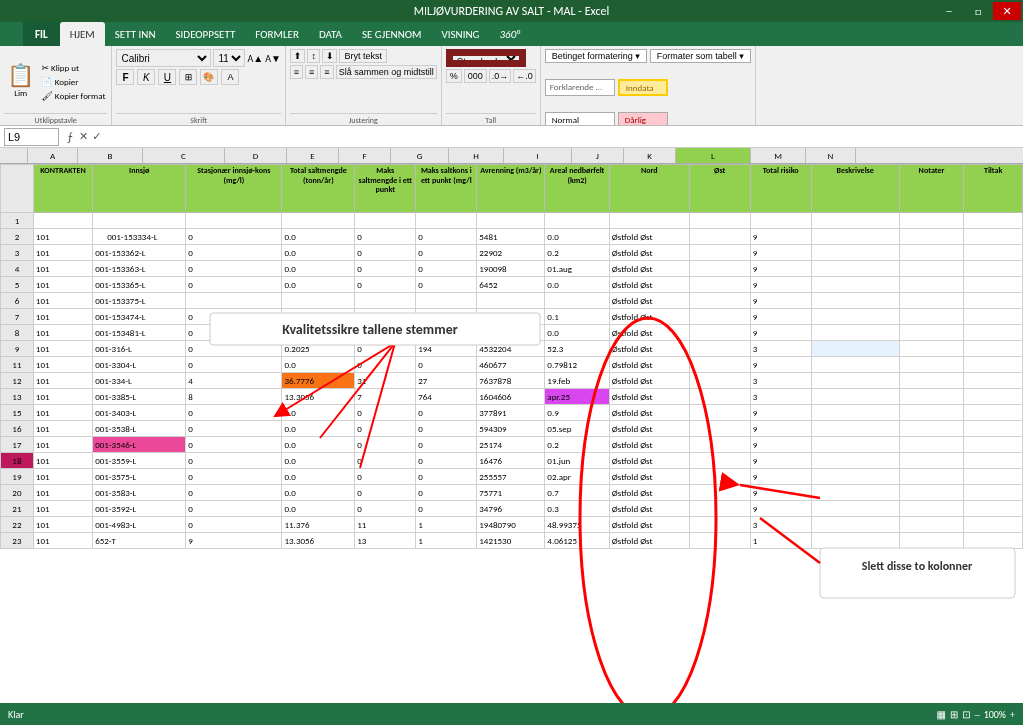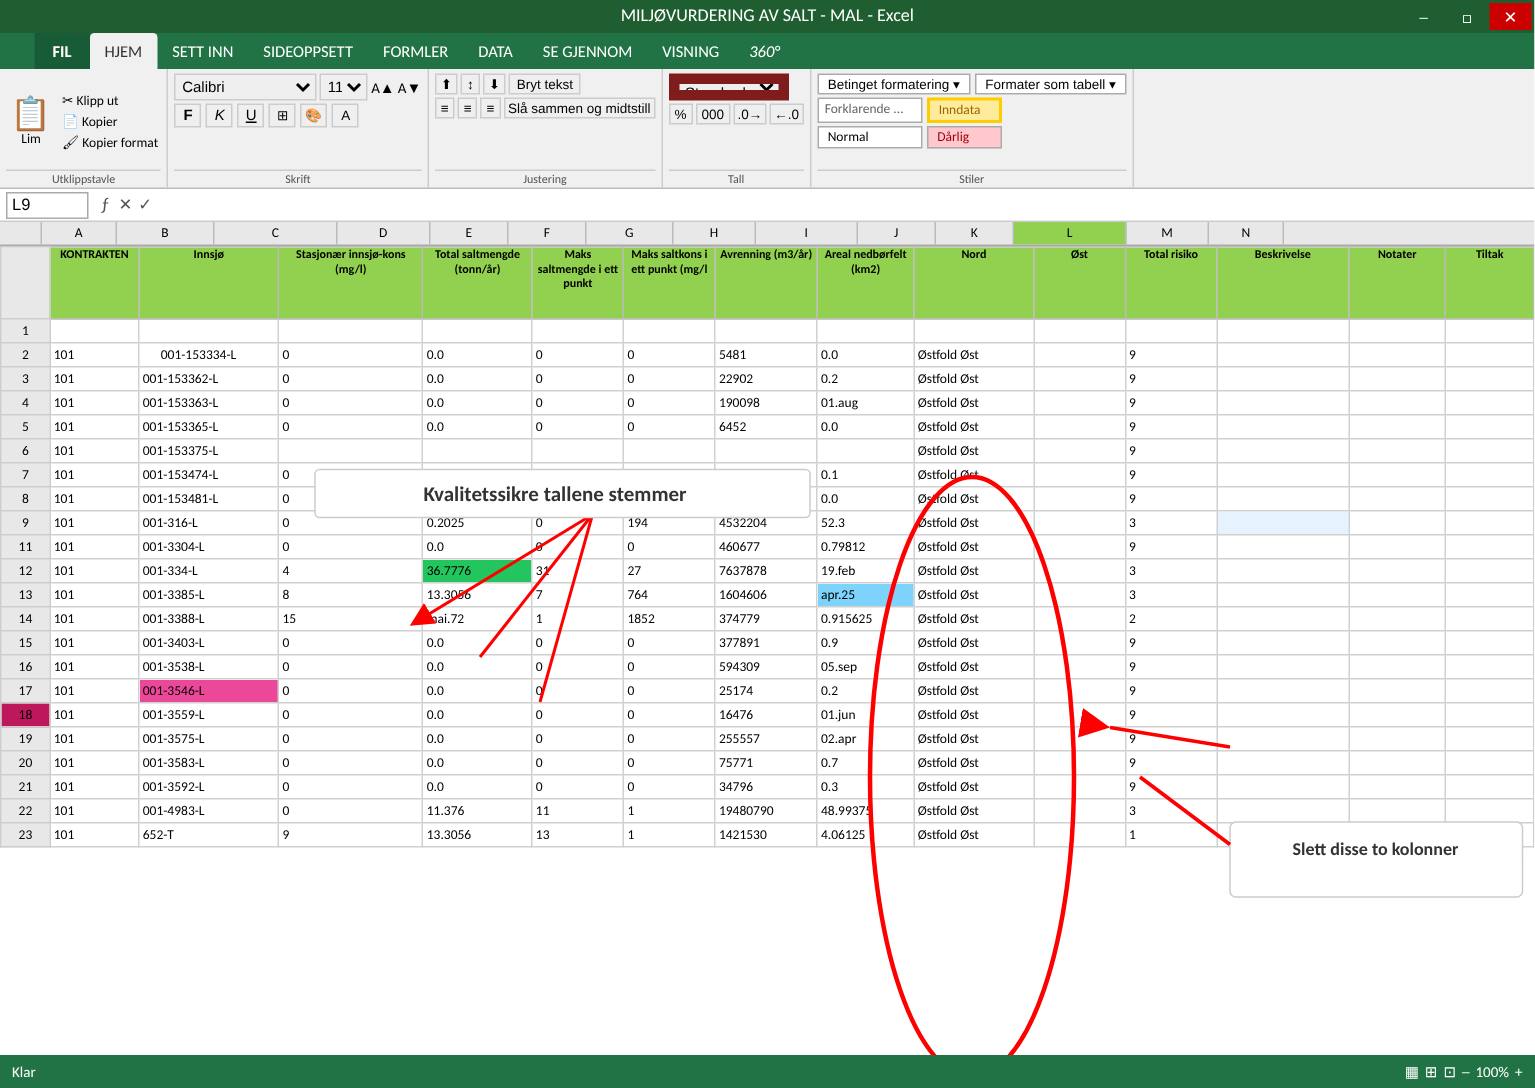--- a/index.html
+++ b/index.html
@@ -106,21 +106,21 @@
         <button style="font-size:9px;border:1px solid #ccc;padding:1px 3px;cursor:pointer;">%</button>
         <button style="font-size:9px;border:1px solid #ccc;padding:1px 3px;cursor:pointer;">000</button>
         <button style="font-size:9px;border:1px solid #ccc;padding:1px 2px;cursor:pointer;">.0→</button>
         <button style="font-size:9px;border:1px solid #ccc;padding:1px 2px;cursor:pointer;">←.0</button>
       </div>
     </div>
     <div style="font-size:8px;color:#555;border-top:1px solid #ccc;padding-top:1px;text-align:center;">Tall</div>
   </div>
 
   <div style="display:flex;flex-direction:column;border-right:1px solid #ccc;padding:3px 4px 0 4px;min-width:180px;">
-    <div style="flex:1;display:flex;flex-direction:column;gap:2px;">
+    <div style="flex:1;display:flex;flex-direction:column;gap:16px;">
       <div style="display:flex;gap:3px;align-items:center;">
         <button style="font-size:9px;border:1px solid #aaa;padding:1px 6px;cursor:pointer;background:#fff;">Betinget formatering ▾</button>
         <button style="font-size:9px;border:1px solid #aaa;padding:1px 6px;cursor:pointer;background:#fff;">Formater som tabell ▾</button>
       </div>
       <div style="display:flex;gap:3px;">
         <div style="background:#fff;color:#666;border:1px solid #aaa;padding:1px 4px;font-size:9px;cursor:pointer;min-width:70px;">Forklarende ...</div>
         <div style="background:#ffeb9c;color:#9c6500;border:2px solid #ffcc00;padding:1px 6px;font-size:9px;cursor:pointer;min-width:50px;">Inndata</div>
       </div>
       <div style="display:flex;gap:3px;">
         <div style="background:#fff;border:1px solid #aaa;padding:1px 6px;font-size:9px;cursor:pointer;min-width:70px;">Normal</div>
@@ -345,62 +345,45 @@
           <td style="width: 52px; min-width: 52px; background: rgb(255, 255, 255); border: 1px solid rgb(208, 208, 208); padding: 0px 2px; height: 16px; overflow: hidden; white-space: nowrap; font-size: 9px;">9</td>
           <td style="width: 75px; min-width: 75px; background: rgb(255, 255, 255); border: 1px solid rgb(208, 208, 208); padding: 0px 2px; height: 16px; overflow: hidden; white-space: nowrap; font-size: 9px;"></td>
           <td style="width: 55px; min-width: 55px; background: rgb(255, 255, 255); border: 1px solid rgb(208, 208, 208); padding: 0px 2px; height: 16px; overflow: hidden; white-space: nowrap; font-size: 9px;"></td>
           <td style="width: 50px; min-width: 50px; background: rgb(255, 255, 255); border: 1px solid rgb(208, 208, 208); padding: 0px 2px; height: 16px; overflow: hidden; white-space: nowrap; font-size: 9px;"></td>
         </tr>
         <tr>
           <td style="width: 28px; min-width: 28px; background: rgb(232, 232, 232); border: 1px solid rgb(204, 204, 204); text-align: center; font-size: 9px; height: 16px;">12</td>
           <td style="width: 50px; min-width: 50px; background: rgb(255, 255, 255); border: 1px solid rgb(208, 208, 208); padding: 0px 2px; height: 16px; overflow: hidden; white-space: nowrap; font-size: 9px;">101</td>
           <td style="width: 65px; min-width: 65px; background: rgb(255, 255, 255); border: 1px solid rgb(208, 208, 208); padding: 0px 2px; height: 16px; overflow: hidden; white-space: nowrap; font-size: 9px;">001-334-L</td>
           <td style="width: 82px; min-width: 82px; background: rgb(255, 255, 255); border: 1px solid rgb(208, 208, 208); padding: 0px 2px; height: 16px; overflow: hidden; white-space: nowrap; font-size: 9px;">4</td>
-          <td style="width: 62px; min-width: 62px; background: #22c55e; border: 1px solid rgb(208, 208, 208); padding: 0px 2px; height: 16px; overflow: hidden; white-space: nowrap; font-size: 9px;">36.7776</td>
+          <td style="width: 62px; min-width: 62px; background: #f97316; border: 1px solid rgb(208, 208, 208); padding: 0px 2px; height: 16px; overflow: hidden; white-space: nowrap; font-size: 9px;">36.7776</td>
           <td style="width: 52px; min-width: 52px; background: rgb(255, 255, 255); border: 1px solid rgb(208, 208, 208); padding: 0px 2px; height: 16px; overflow: hidden; white-space: nowrap; font-size: 9px;">31</td>
           <td style="width: 52px; min-width: 52px; background: rgb(255, 255, 255); border: 1px solid rgb(208, 208, 208); padding: 0px 2px; height: 16px; overflow: hidden; white-space: nowrap; font-size: 9px;">27</td>
           <td style="width: 58px; min-width: 58px; background: rgb(255, 255, 255); border: 1px solid rgb(208, 208, 208); padding: 0px 2px; height: 16px; overflow: hidden; white-space: nowrap; font-size: 9px;">7637878</td>
           <td style="width: 55px; min-width: 55px; background: rgb(255, 255, 255); border: 1px solid rgb(208, 208, 208); padding: 0px 2px; height: 16px; overflow: hidden; white-space: nowrap; font-size: 9px;">19.feb</td>
           <td style="width: 68px; min-width: 68px; background: rgb(255, 255, 255); border: 1px solid rgb(208, 208, 208); padding: 0px 2px; height: 16px; overflow: hidden; white-space: nowrap; font-size: 9px;">Østfold Øst</td>
           <td style="width: 52px; min-width: 52px; background: rgb(255, 255, 255); border: 1px solid rgb(208, 208, 208); padding: 0px 2px; height: 16px; overflow: hidden; white-space: nowrap; font-size: 9px;"></td>
           <td style="width: 52px; min-width: 52px; background: rgb(255, 255, 255); border: 1px solid rgb(208, 208, 208); padding: 0px 2px; height: 16px; overflow: hidden; white-space: nowrap; font-size: 9px;">3</td>
           <td style="width: 75px; min-width: 75px; background: rgb(255, 255, 255); border: 1px solid rgb(208, 208, 208); padding: 0px 2px; height: 16px; overflow: hidden; white-space: nowrap; font-size: 9px;"></td>
           <td style="width: 55px; min-width: 55px; background: rgb(255, 255, 255); border: 1px solid rgb(208, 208, 208); padding: 0px 2px; height: 16px; overflow: hidden; white-space: nowrap; font-size: 9px;"></td>
           <td style="width: 50px; min-width: 50px; background: rgb(255, 255, 255); border: 1px solid rgb(208, 208, 208); padding: 0px 2px; height: 16px; overflow: hidden; white-space: nowrap; font-size: 9px;"></td>
         </tr>
         <tr>
           <td style="width: 28px; min-width: 28px; background: rgb(232, 232, 232); border: 1px solid rgb(204, 204, 204); text-align: center; font-size: 9px; height: 16px;">13</td>
           <td style="width: 50px; min-width: 50px; background: rgb(255, 255, 255); border: 1px solid rgb(208, 208, 208); padding: 0px 2px; height: 16px; overflow: hidden; white-space: nowrap; font-size: 9px;">101</td>
           <td style="width: 65px; min-width: 65px; background: rgb(255, 255, 255); border: 1px solid rgb(208, 208, 208); padding: 0px 2px; height: 16px; overflow: hidden; white-space: nowrap; font-size: 9px;">001-3385-L</td>
           <td style="width: 82px; min-width: 82px; background: rgb(255, 255, 255); border: 1px solid rgb(208, 208, 208); padding: 0px 2px; height: 16px; overflow: hidden; white-space: nowrap; font-size: 9px;">8</td>
           <td style="width: 62px; min-width: 62px; background: rgb(255, 255, 255); border: 1px solid rgb(208, 208, 208); padding: 0px 2px; height: 16px; overflow: hidden; white-space: nowrap; font-size: 9px;">13.3056</td>
           <td style="width: 52px; min-width: 52px; background: rgb(255, 255, 255); border: 1px solid rgb(208, 208, 208); padding: 0px 2px; height: 16px; overflow: hidden; white-space: nowrap; font-size: 9px;">7</td>
           <td style="width: 52px; min-width: 52px; background: rgb(255, 255, 255); border: 1px solid rgb(208, 208, 208); padding: 0px 2px; height: 16px; overflow: hidden; white-space: nowrap; font-size: 9px;">764</td>
           <td style="width: 58px; min-width: 58px; background: rgb(255, 255, 255); border: 1px solid rgb(208, 208, 208); padding: 0px 2px; height: 16px; overflow: hidden; white-space: nowrap; font-size: 9px;">1604606</td>
-          <td style="width: 55px; min-width: 55px; background: #7dd3fc; border: 1px solid rgb(208, 208, 208); padding: 0px 2px; height: 16px; overflow: hidden; white-space: nowrap; font-size: 9px;">apr.25</td>
+          <td style="width: 55px; min-width: 55px; background: #d946ef; border: 1px solid rgb(208, 208, 208); padding: 0px 2px; height: 16px; overflow: hidden; white-space: nowrap; font-size: 9px;">apr.25</td>
           <td style="width: 68px; min-width: 68px; background: rgb(255, 255, 255); border: 1px solid rgb(208, 208, 208); padding: 0px 2px; height: 16px; overflow: hidden; white-space: nowrap; font-size: 9px;">Østfold Øst</td>
           <td style="width: 52px; min-width: 52px; background: rgb(255, 255, 255); border: 1px solid rgb(208, 208, 208); padding: 0px 2px; height: 16px; overflow: hidden; white-space: nowrap; font-size: 9px;"></td>
           <td style="width: 52px; min-width: 52px; background: rgb(255, 255, 255); border: 1px solid rgb(208, 208, 208); padding: 0px 2px; height: 16px; overflow: hidden; white-space: nowrap; font-size: 9px;">3</td>
-          <td style="width: 75px; min-width: 75px; background: rgb(255, 255, 255); border: 1px solid rgb(208, 208, 208); padding: 0px 2px; height: 16px; overflow: hidden; white-space: nowrap; font-size: 9px;"></td>
-          <td style="width: 55px; min-width: 55px; background: rgb(255, 255, 255); border: 1px solid rgb(208, 208, 208); padding: 0px 2px; height: 16px; overflow: hidden; white-space: nowrap; font-size: 9px;"></td>
-          <td style="width: 50px; min-width: 50px; background: rgb(255, 255, 255); border: 1px solid rgb(208, 208, 208); padding: 0px 2px; height: 16px; overflow: hidden; white-space: nowrap; font-size: 9px;"></td>
-        </tr>
-        <tr>
-          <td style="width: 28px; min-width: 28px; background: rgb(232, 232, 232); border: 1px solid rgb(204, 204, 204); text-align: center; font-size: 9px; height: 16px;">14</td>
-          <td style="width: 50px; min-width: 50px; background: rgb(255, 255, 255); border: 1px solid rgb(208, 208, 208); padding: 0px 2px; height: 16px; overflow: hidden; white-space: nowrap; font-size: 9px;">101</td>
-          <td style="width: 65px; min-width: 65px; background: rgb(255, 255, 255); border: 1px solid rgb(208, 208, 208); padding: 0px 2px; height: 16px; overflow: hidden; white-space: nowrap; font-size: 9px;">001-3388-L</td>
-          <td style="width: 82px; min-width: 82px; background: rgb(255, 255, 255); border: 1px solid rgb(208, 208, 208); padding: 0px 2px; height: 16px; overflow: hidden; white-space: nowrap; font-size: 9px;">15</td>
-          <td style="width: 62px; min-width: 62px; background: rgb(255, 255, 255); border: 1px solid rgb(208, 208, 208); padding: 0px 2px; height: 16px; overflow: hidden; white-space: nowrap; font-size: 9px;">mai.72</td>
-          <td style="width: 52px; min-width: 52px; background: rgb(255, 255, 255); border: 1px solid rgb(208, 208, 208); padding: 0px 2px; height: 16px; overflow: hidden; white-space: nowrap; font-size: 9px;">1</td>
-          <td style="width: 52px; min-width: 52px; background: rgb(255, 255, 255); border: 1px solid rgb(208, 208, 208); padding: 0px 2px; height: 16px; overflow: hidden; white-space: nowrap; font-size: 9px;">1852</td>
-          <td style="width: 58px; min-width: 58px; background: rgb(255, 255, 255); border: 1px solid rgb(208, 208, 208); padding: 0px 2px; height: 16px; overflow: hidden; white-space: nowrap; font-size: 9px;">374779</td>
-          <td style="width: 55px; min-width: 55px; background: rgb(255, 255, 255); border: 1px solid rgb(208, 208, 208); padding: 0px 2px; height: 16px; overflow: hidden; white-space: nowrap; font-size: 9px;">0.915625</td>
-          <td style="width: 68px; min-width: 68px; background: rgb(255, 255, 255); border: 1px solid rgb(208, 208, 208); padding: 0px 2px; height: 16px; overflow: hidden; white-space: nowrap; font-size: 9px;">Østfold Øst</td>
-          <td style="width: 52px; min-width: 52px; background: rgb(255, 255, 255); border: 1px solid rgb(208, 208, 208); padding: 0px 2px; height: 16px; overflow: hidden; white-space: nowrap; font-size: 9px;"></td>
-          <td style="width: 52px; min-width: 52px; background: rgb(255, 255, 255); border: 1px solid rgb(208, 208, 208); padding: 0px 2px; height: 16px; overflow: hidden; white-space: nowrap; font-size: 9px;">2</td>
           <td style="width: 75px; min-width: 75px; background: rgb(255, 255, 255); border: 1px solid rgb(208, 208, 208); padding: 0px 2px; height: 16px; overflow: hidden; white-space: nowrap; font-size: 9px;"></td>
           <td style="width: 55px; min-width: 55px; background: rgb(255, 255, 255); border: 1px solid rgb(208, 208, 208); padding: 0px 2px; height: 16px; overflow: hidden; white-space: nowrap; font-size: 9px;"></td>
           <td style="width: 50px; min-width: 50px; background: rgb(255, 255, 255); border: 1px solid rgb(208, 208, 208); padding: 0px 2px; height: 16px; overflow: hidden; white-space: nowrap; font-size: 9px;"></td>
         </tr>
         <tr>
           <td style="width: 28px; min-width: 28px; background: rgb(232, 232, 232); border: 1px solid rgb(204, 204, 204); text-align: center; font-size: 9px; height: 16px;">15</td>
           <td style="width: 50px; min-width: 50px; background: rgb(255, 255, 255); border: 1px solid rgb(208, 208, 208); padding: 0px 2px; height: 16px; overflow: hidden; white-space: nowrap; font-size: 9px;">101</td>
           <td style="width: 65px; min-width: 65px; background: rgb(255, 255, 255); border: 1px solid rgb(208, 208, 208); padding: 0px 2px; height: 16px; overflow: hidden; white-space: nowrap; font-size: 9px;">001-3403-L</td>
           <td style="width: 82px; min-width: 82px; background: rgb(255, 255, 255); border: 1px solid rgb(208, 208, 208); padding: 0px 2px; height: 16px; overflow: hidden; white-space: nowrap; font-size: 9px;">0</td>
           <td style="width: 62px; min-width: 62px; background: rgb(255, 255, 255); border: 1px solid rgb(208, 208, 208); padding: 0px 2px; height: 16px; overflow: hidden; white-space: nowrap; font-size: 9px;">0.0</td>

